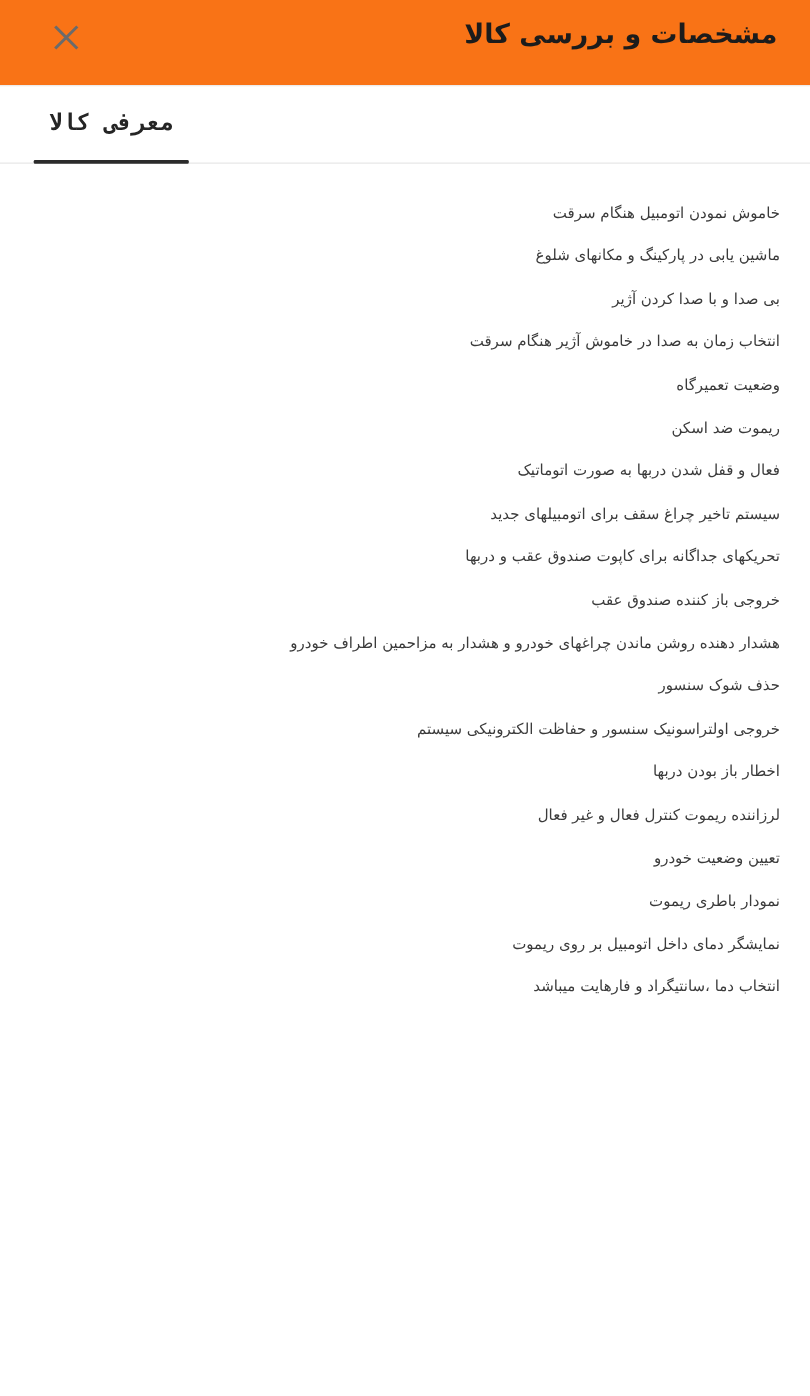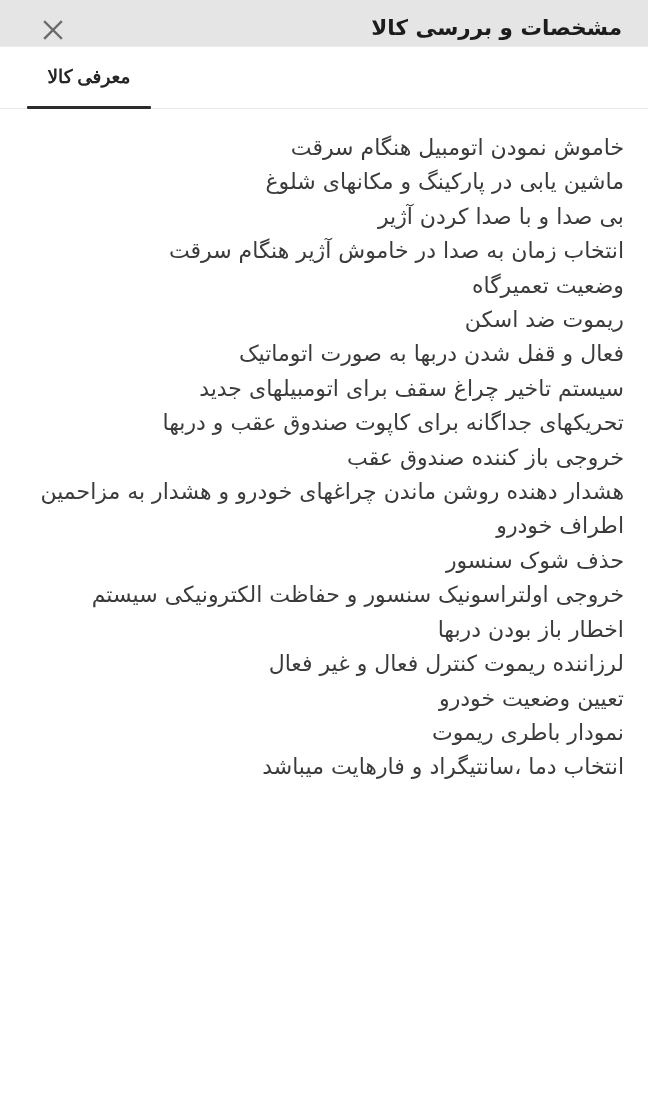--- a/index.html
+++ b/index.html
@@ -11,22 +11,22 @@
     height: 1117px;
     background: #ffffff;
     font-family: "DejaVu Sans", "Liberation Sans", sans-serif;
     overflow: hidden;
     position: relative;
   }
 
   
   .modal-header {
     position: relative;
-    height: 47px;
-    background: #e5e5e5;
+    height: 69px;
+    background: #f97316;
     border-bottom: 1px solid #ececec;
     box-sizing: border-box;
   }
   .close-btn {
     position: absolute;
     top: 0;
     left: 22px;
     width: 62px;
     height: 60px;
     display: flex;
@@ -66,21 +66,21 @@
   }
   .tab {
     display: flex;
     align-items: center;
     justify-content: center;
     padding: 0 0 0 0;
     background: none;
     border: none;
     cursor: pointer;
     position: relative;
-    font-family: Liberation Serif, serif;
+    font-family: Liberation Mono, monospace;
     box-sizing: border-box;
   }
   .tab-label {
     font-size: 18.5px;
     white-space: nowrap;
     direction: rtl;
     display: block;
     padding-bottom: 2px;
   }
   .tab-active {
@@ -114,21 +114,21 @@
     height: 994px;
     overflow: hidden;
     background: #ffffff;
   }
   .description-body {
     padding: 22px 24px 0 22px;
     direction: rtl;
     text-align: right;
   }
   .desc-line {
-    font-size: 22px;
+    font-size: 12px;
     line-height: 34.4px;
     color: #3b3b3b;
     margin: 0;
     direction: rtl;
     text-align: right;
     word-wrap: break-word;
   }
 </style>
 </head>
 <body>
@@ -162,15 +162,16 @@
     <p class="desc-line">سیستم تاخیر چراغ سقف برای اتومبیلهای جدید</p>
     <p class="desc-line">تحریکهای جداگانه برای کاپوت صندوق عقب و دربها</p>
     <p class="desc-line">خروجی باز کننده صندوق عقب</p>
     <p class="desc-line">هشدار دهنده روشن ماندن چراغهای خودرو و هشدار به مزاحمین اطراف خودرو</p>
     <p class="desc-line">حذف شوک سنسور</p>
     <p class="desc-line">خروجی اولتراسونیک سنسور و حفاظت الکترونیکی سیستم</p>
     <p class="desc-line">اخطار باز بودن دربها</p>
     <p class="desc-line">لرزاننده ریموت کنترل فعال و غیر فعال</p>
     <p class="desc-line">تعیین وضعیت خودرو</p>
     <p class="desc-line">نمودار باطری ریموت</p>
+    <p class="desc-line">نمایشگر دمای داخل اتومبیل بر روی ریموت</p>
     <p class="desc-line">انتخاب دما ،سانتیگراد و فارهایت میباشد</p>
   </div>
 </div>
 
 </body></html>

